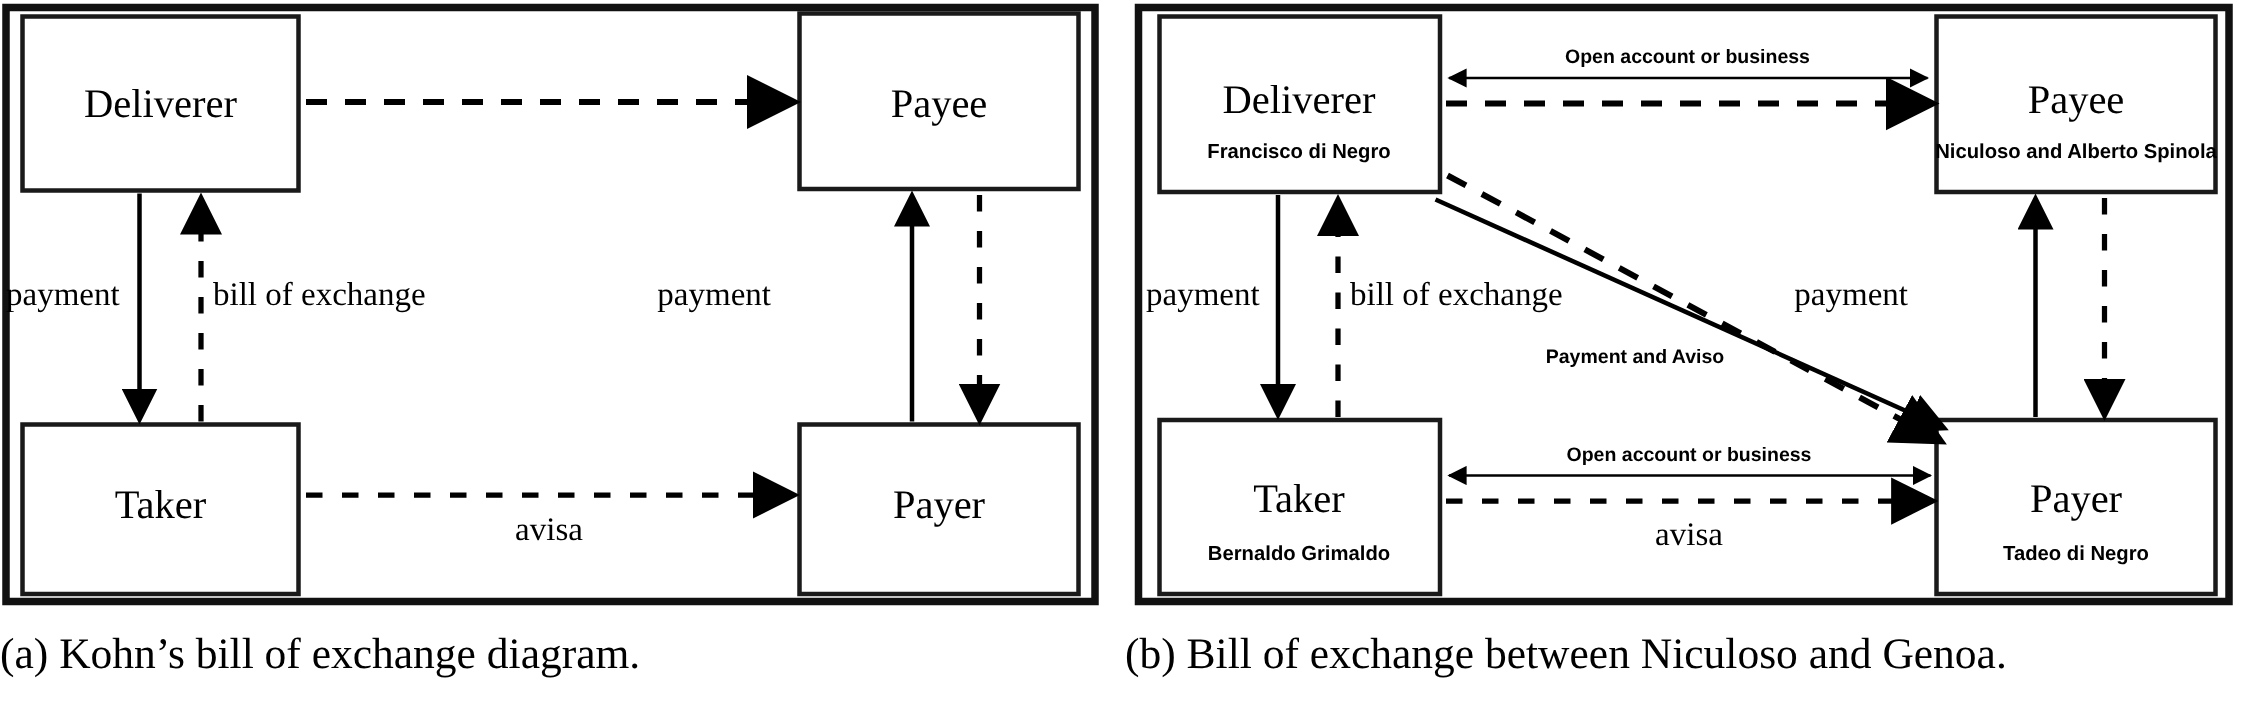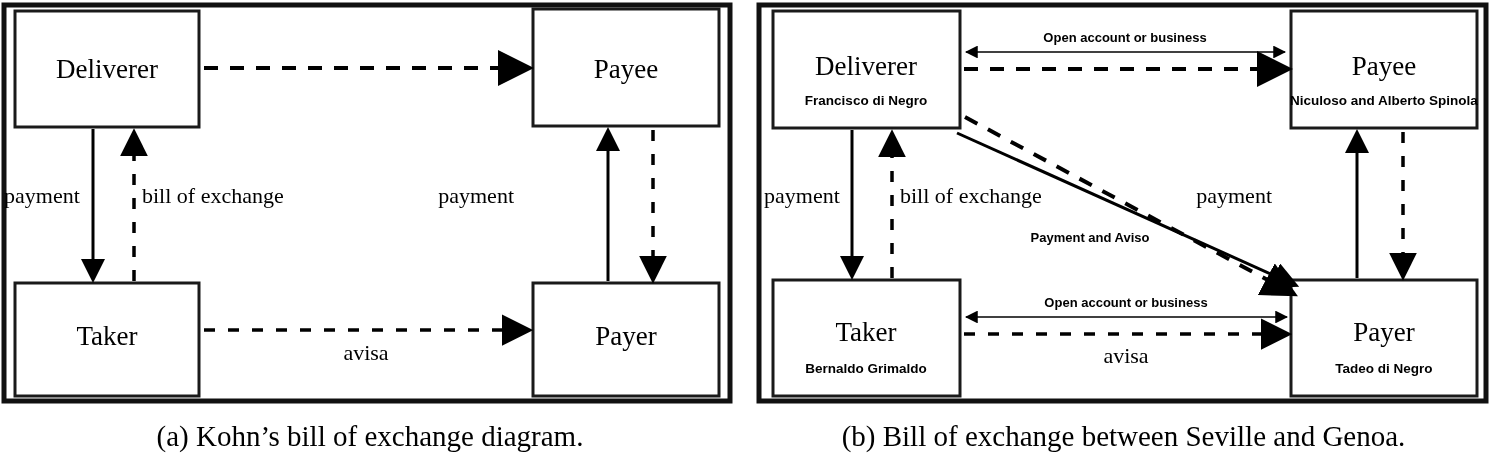--- a/index.html
+++ b/index.html
@@ -22,21 +22,21 @@
     position: absolute;
     top: 0;
   }
   #panel-a { left: 0;   width: 740px; height: 467px; }
   #panel-b { left: 750px; width: 747px; height: 467px; }
 
   .caption {
     position: absolute;
     left: 0;
     width: 100%;
-    text-align: center;
+    text-align: left;
     font-family: "Liberation Serif", "DejaVu Serif", serif;
     font-size: 29px;
     color: #000;
     white-space: nowrap;
   }
   #caption-a { top: 420px; }
   #caption-b { top: 420px; }
 
   svg { display: block; }
 
@@ -221,16 +221,16 @@
       <line class="dashed-edge" x1="215" y1="117" x2="540" y2="292" marker-end="url(#arrDiag-b)"></line>
       <text class="edge-label-small" x="340" y="242" text-anchor="middle">Payment and Aviso</text>
 
       <line class="thin-edge" x1="216" y1="317" x2="537" y2="317" marker-end="url(#arrThinEnd-b)" marker-start="url(#arrThinStart-b)"></line>
       <text class="edge-label-small" x="376" y="307" text-anchor="middle">Open account or business</text>
 
       <line class="dashed-edge-fine" x1="214" y1="334" x2="537" y2="334" marker-end="url(#arrH-b)"></line>
       <text class="edge-label" x="376" y="363" text-anchor="middle">avisa</text>
     </svg>
 
-    <div class="caption" id="caption-b">(b) Bill of exchange between Seville and Genoa.</div>
+    <div class="caption" id="caption-b">(b) Bill of exchange between Niculoso and Genoa.</div>
   </div>
 
 </div>
 
 </body></html>

